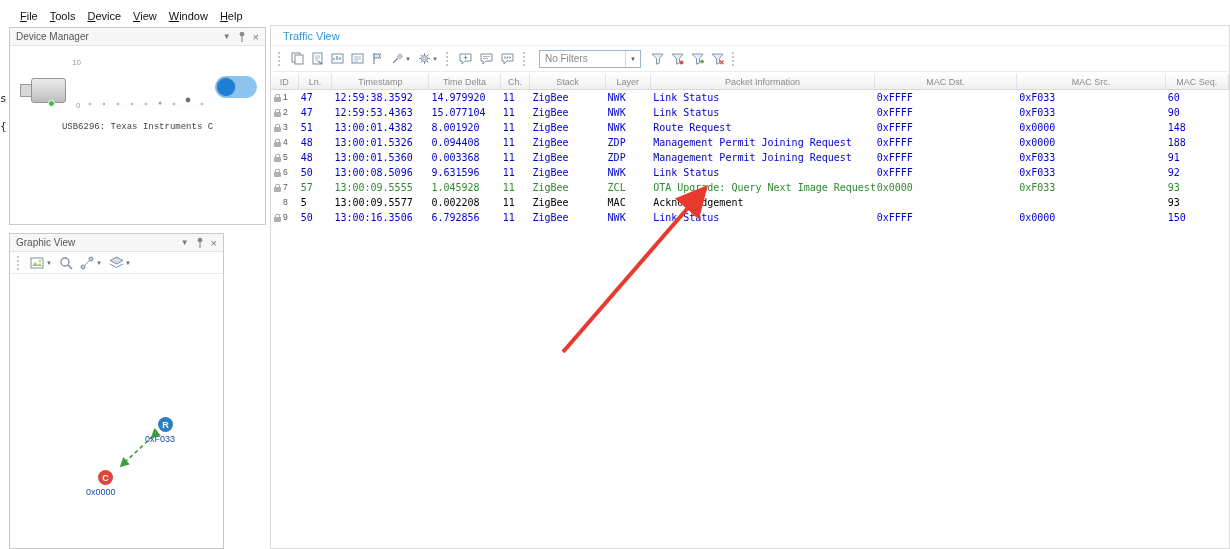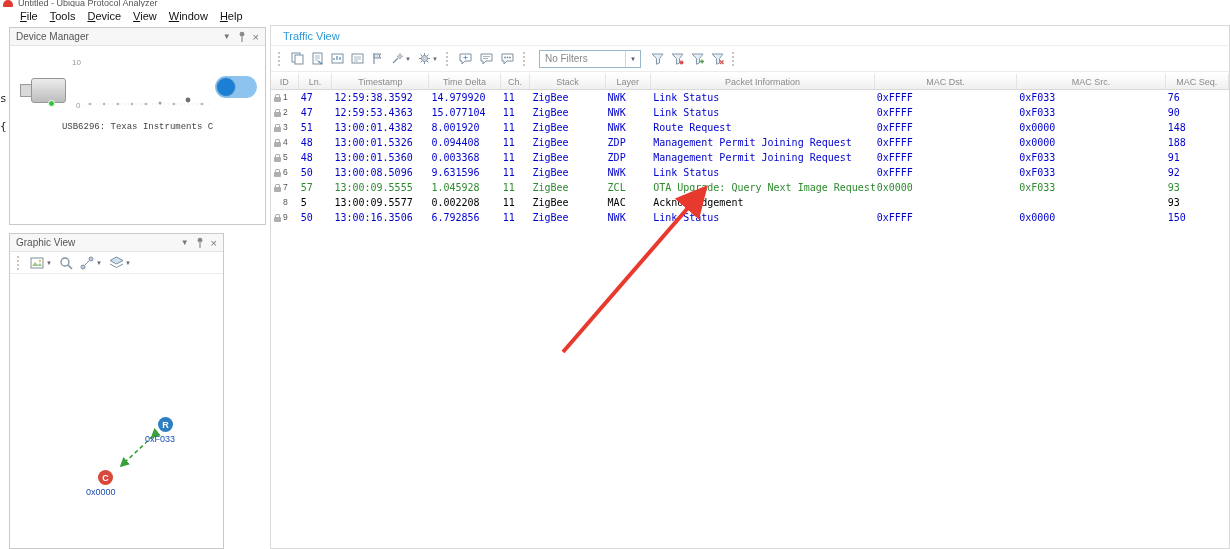--- a/index.html
+++ b/index.html
@@ -99,24 +99,20 @@
   .gv-link { position:absolute; inset:0; pointer-events:none; }
 
   .annot { position:absolute; inset:0; width:1230px; height:549px; pointer-events:none; z-index:90; }
   svg { display:block; }
 </style>
 </head>
 <body>
 
 <div id="app">
 
-  <div class="titlebar">
-    <span class="app-icon"></span>
-    <span class="title-text">Untitled - Ubiqua Protocol Analyzer</span>
-  </div>
 
   <div class="menubar">
     <span class="menu-item">File</span>
     <span class="menu-item">Tools</span>
     <span class="menu-item">Device</span>
     <span class="menu-item">View</span>
     <span class="menu-item">Window</span>
     <span class="menu-item">Help</span>
   </div>
 
@@ -351,21 +347,21 @@
     <div class="c col-id"><span class="lock" style="visibility: visible;"></span><span class="idn">1</span></div>
     <div class="c col-ln">47</div>
     <div class="c col-ts">12:59:38.3592</div>
     <div class="c col-td">14.979920</div>
     <div class="c col-ch">11</div>
     <div class="c col-st">ZigBee</div>
     <div class="c col-ly">NWK</div>
     <div class="c col-pi">Link Status</div>
     <div class="c col-md">0xFFFF</div>
     <div class="c col-ms">0xF033</div>
-    <div class="c col-mq">76</div>
+    <div class="c col-mq">60</div>
   </div>
         <div class="trow" style="color: rgb(0, 0, 205);">
     <div class="c col-id"><span class="lock" style="visibility: visible;"></span><span class="idn">2</span></div>
     <div class="c col-ln">47</div>
     <div class="c col-ts">12:59:53.4363</div>
     <div class="c col-td">15.077104</div>
     <div class="c col-ch">11</div>
     <div class="c col-st">ZigBee</div>
     <div class="c col-ly">NWK</div>
     <div class="c col-pi">Link Status</div>

